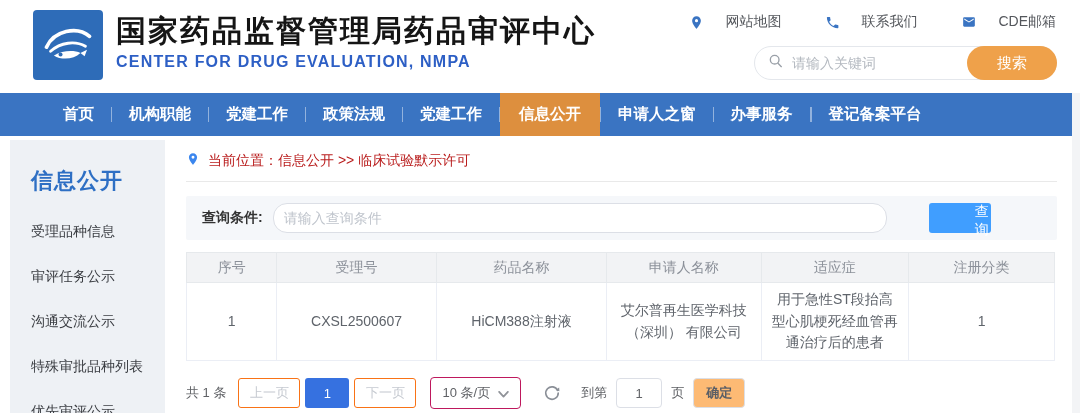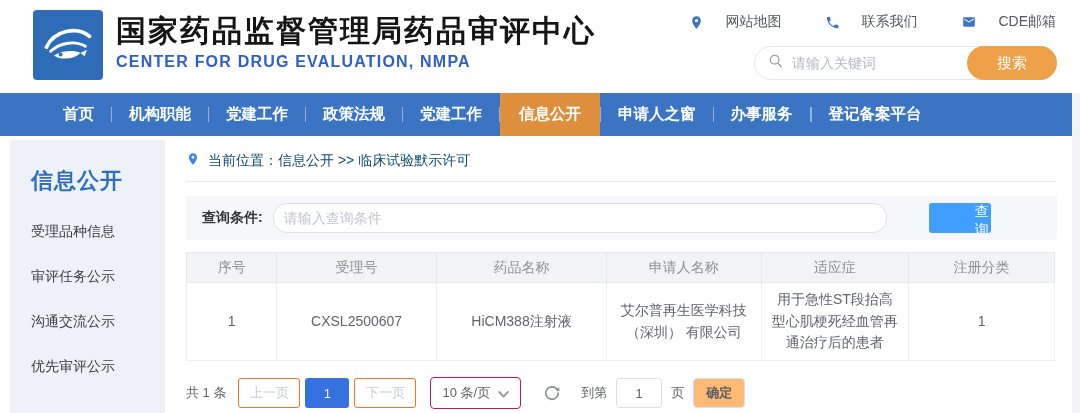--- a/index.html
+++ b/index.html
@@ -36,21 +36,21 @@
   .nav-item.active { background:#dd8f3e; padding:0 19px; }
   .nav-sep { width:1px; height:15px; background:rgba(255,255,255,.45); align-self:center; }
   .right-gutter { position:absolute; top:93px; right:0; width:8px; height:320px; background:#f3f4f6; }
   
   .sidebar { position:absolute; left:10px; top:140px; width:155px; height:273px; background:#eef1f5; }
   .sidebar-title { margin:26px 0 6px 21px; font-size:22px; font-weight:700; color:#2e6fc4; letter-spacing:1px; }
   .sidebar-item { margin:27px 0 0 21px; font-size:14px; color:#3a3d42; cursor:pointer; }
   
   .content { position:absolute; left:186px; top:140px; width:871px; }
   .breadcrumb { height:42px; display:flex; align-items:center; gap:8px;
-                border-bottom:1px solid #e9e9e9; font-size:14px; color:#0c4a6e; }
+                border-bottom:1px solid #e9e9e9; font-size:14px; color:#b91c1c; }
   .query-bar { margin-top:14px; height:44px; background:#f5f7fa; border-radius:2px;
                display:flex; align-items:center; padding:0 16px; }
   .query-label { font-size:14px; font-weight:600; color:#333; white-space:nowrap; }
   .query-input { margin-left:10px; width:614px; height:30px; border:1px solid #dcdfe6;
                  border-radius:14px; background:#fff; padding:0 10px; font-size:14px; color:#737373;
                  outline:none; font-family:"Liberation Sans","DejaVu Sans",sans-serif; }
   .query-input::placeholder { color:#bfc4cc; }
   .query-btn { margin-left:42px; width:62px; height:30px; background:#409eff; color:#fff;
                border:none; border-radius:3px; font-size:14px; cursor:pointer; font-family:inherit;padding-left:44px; }
   
@@ -156,20 +156,21 @@
   <span class="nav-sep"></span>
   <div class="nav-item">登记备案平台</div>
 </div>
 <div class="right-gutter"></div>
 
 <div class="sidebar">
   <div class="sidebar-title">信息公开</div>
   <div class="sidebar-item">受理品种信息</div>
   <div class="sidebar-item">审评任务公示</div>
   <div class="sidebar-item">沟通交流公示</div>
+  <div class="sidebar-item">特殊审批品种列表</div>
   <div class="sidebar-item">优先审评公示</div>
 </div>
 
 <div class="content">
 
   <div class="breadcrumb">
     <span>
       <svg width="14" height="16" viewBox="0 0 24 24">
           <path fill="#3b86ee" d="M12 2C8.1 2 5 5.1 5 9c0 5.2 7 13 7 13s7-7.8 7-13c0-3.9-3.1-7-7-7zm0 9.5A2.5 2.5 0 1 1 12 6.5a2.5 2.5 0 0 1 0 5z"></path>
         </svg>

